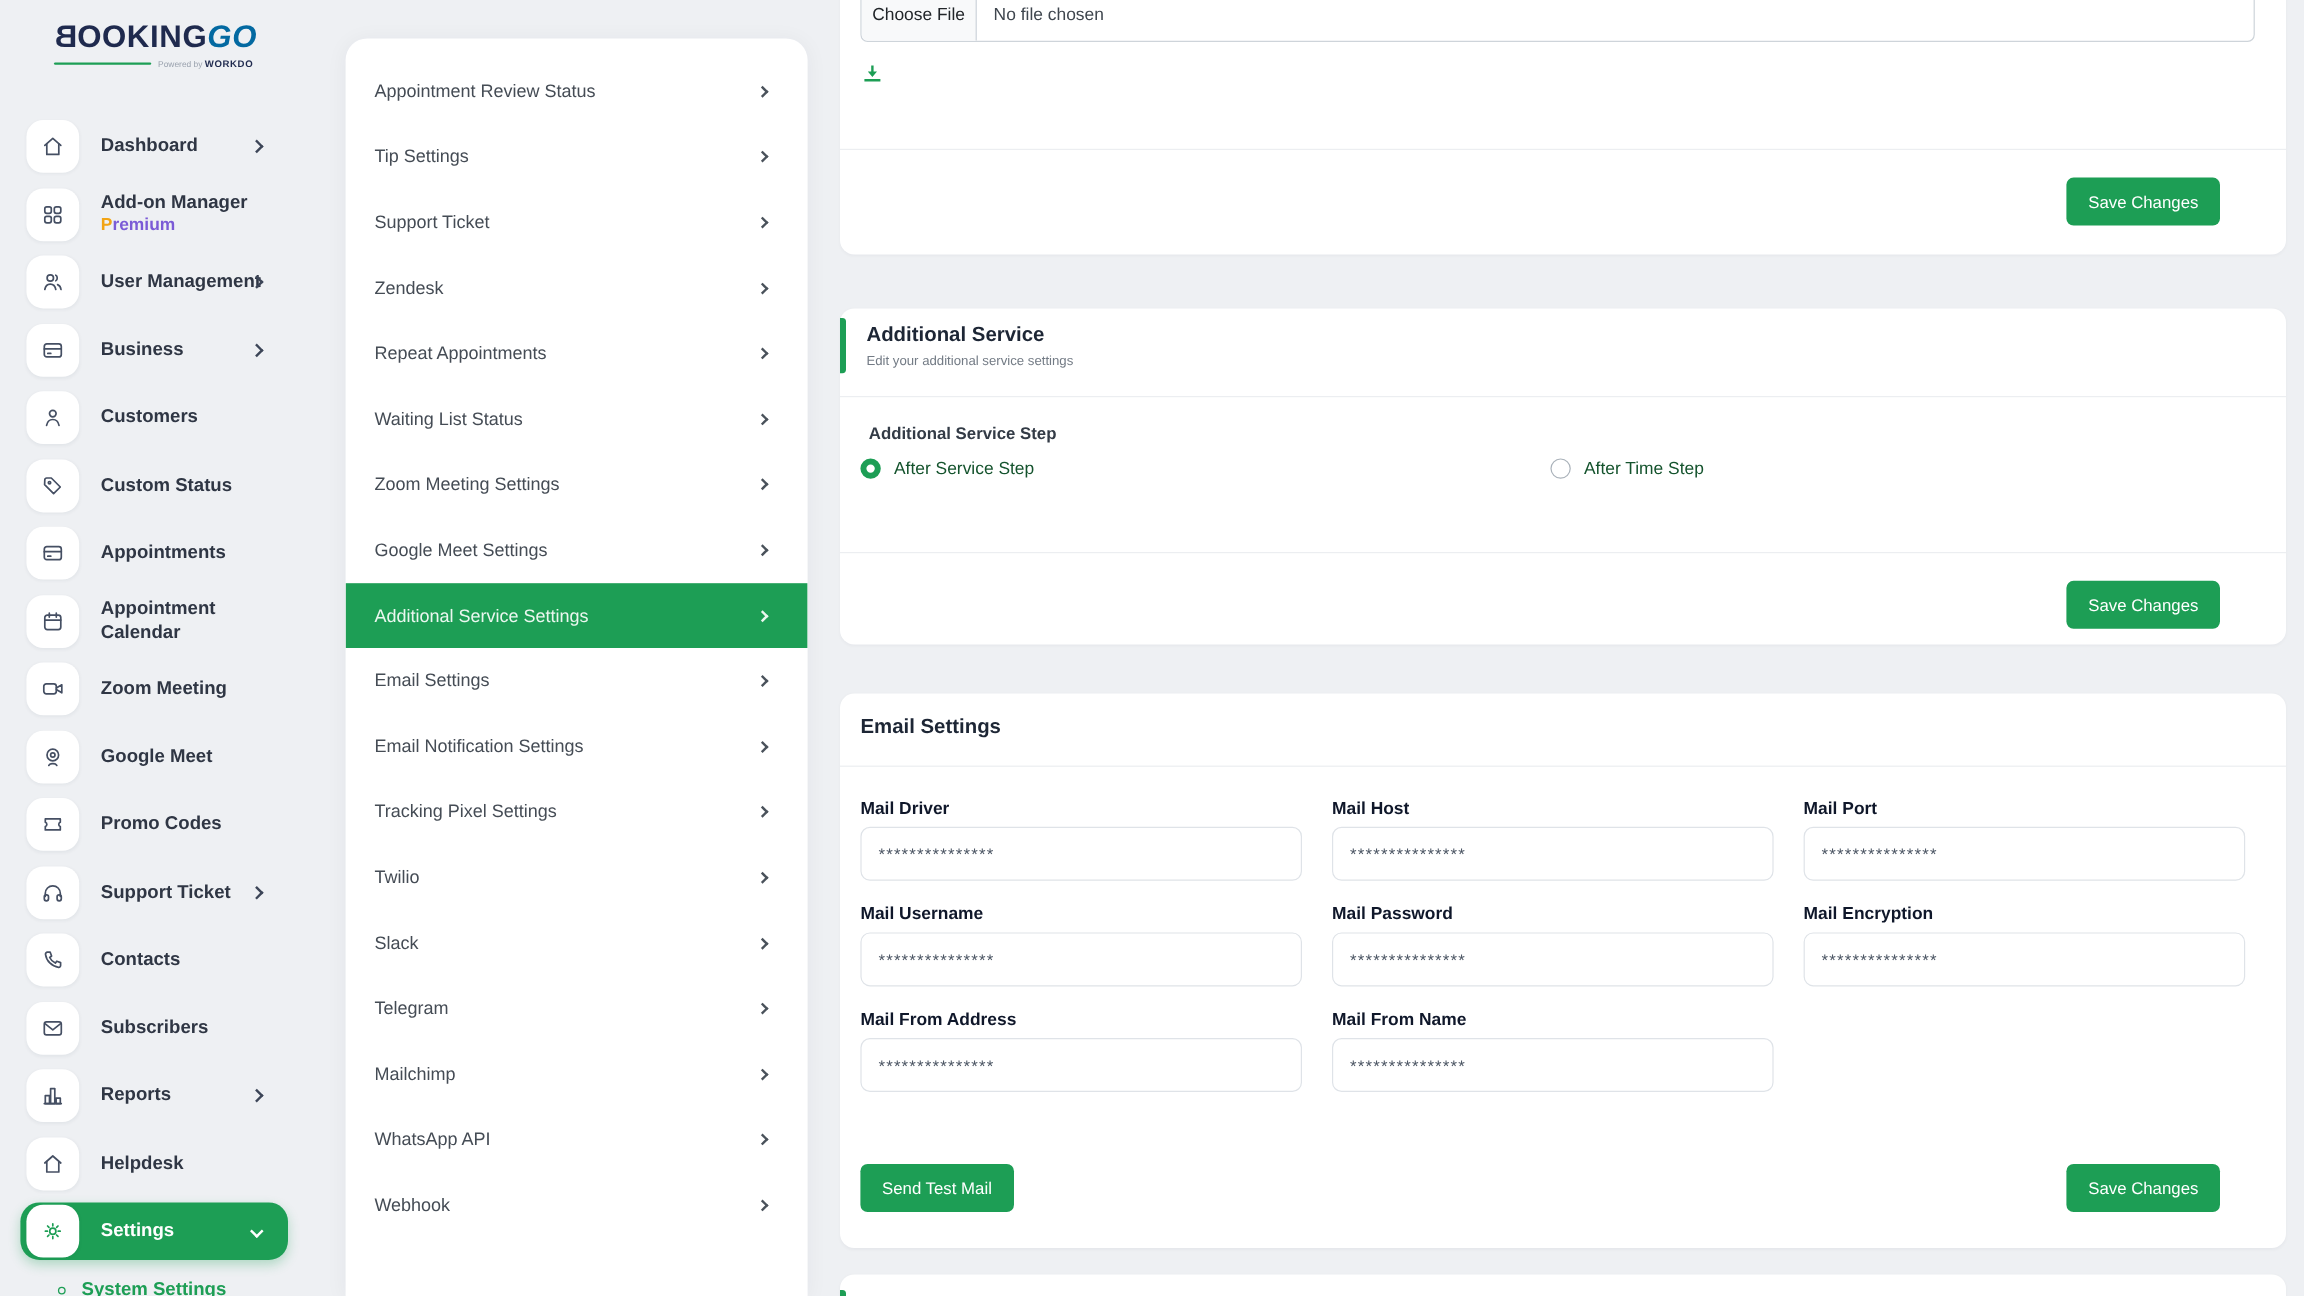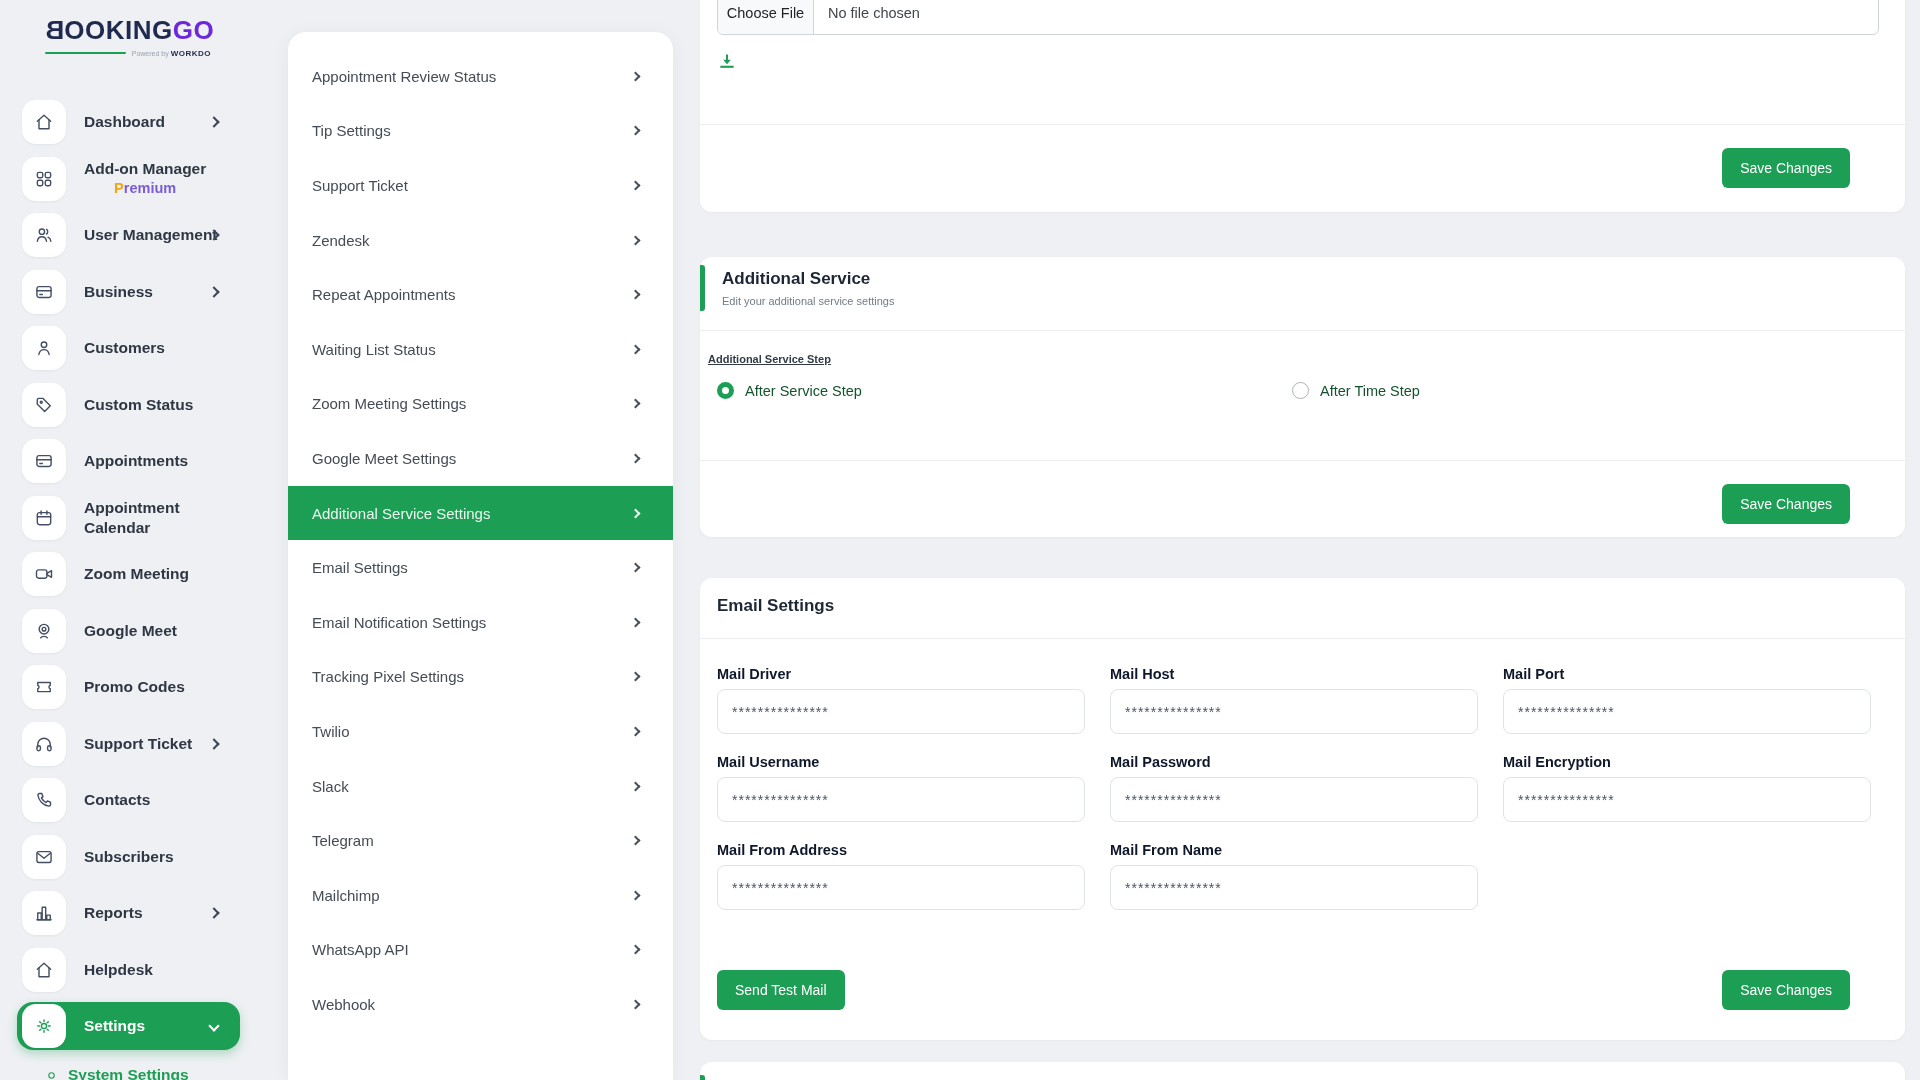--- a/index.html
+++ b/index.html
@@ -8,31 +8,31 @@
     font-family:"Liberation Sans", sans-serif;
     background:#eef0f3;
     position:relative;
     color:#333b46;
   }
   
   .sidebar { position:absolute; left:0; top:0; width:265px; height:1080px; }
   .logo-wrap { position:absolute; left:45px; top:16px; width:166px; }
   .logo-text { font-size:26px; font-weight:800; letter-spacing:.5px; color:#1f2a4e; line-height:1.1; white-space:nowrap; }
   .logo-b { display:inline-block; transform:scaleX(-1); }
-  .logo-accent { color:#6d28d9; }
+  .logo-accent { color:#0369a1;font-style:italic; }
   .logo-underline-row { display:flex; align-items:center; margin-top:4px; }
   .logo-line { flex:1; height:2.5px; background:#1d9e55; border-radius:2px; margin-right:6px; }
   .powered { font-size:7px; color:#9aa2ae; white-space:nowrap; }
   .powered b { color:#1f2a4e; font-size:8px; letter-spacing:.5px; }
   .nav { position:absolute; left:17px; top:94px; width:223px; }
   .nav-item { height:56.5px; display:flex; align-items:center; cursor:pointer; position:relative; }
   .icon-box { width:44px; height:44px; background:#ffffff; border-radius:14px; display:flex; align-items:center; justify-content:center; box-shadow:0 1px 3px rgba(20,30,50,.05); flex:none; }
   .icon-box svg { width:20px; height:20px; stroke:#454f63; fill:none; stroke-width:1.7; stroke-linecap:round; stroke-linejoin:round; }
   .nav-label { margin-left:18px; font-size:15.5px; font-weight:700; color:#2f3644; line-height:1.3; }
-  .nav-sub { font-size:14.5px; font-weight:700; text-align:center; }
+  .nav-sub { font-size:14.5px; font-weight:700; text-align:left; }
   .nav-sub .p1 { color:#f2a414; }
   .nav-sub .p2 { color:#7b5bd6; }
   .chev { width:8px; height:8px; border-right:2px solid #3c4557; border-top:2px solid #3c4557; transform:rotate(45deg); position:absolute; right:22px; }
   .chev.down { transform:rotate(135deg); border-color:#ffffff; }
   .nav-item.pill { background:#1d9e55; border-radius:16px; height:48px; margin-top:4px; box-shadow:0 4px 10px rgba(29,158,85,.3); }
   .nav-item.pill .icon-box { margin-left:5px; }
   .nav-item.pill .icon-box svg { stroke:#1d9e55; }
   .nav-item.pill .nav-label { color:#ffffff; }
   .sys-link { position:absolute; left:45px; top:1066px; display:flex; align-items:center; cursor:pointer; }
   .sys-link svg { width:13px; height:13px; stroke:#1d9e55; fill:none; stroke-width:2; }
@@ -61,21 +61,21 @@
   .card-upload .divider { top:204px; }
   .card-upload .btn { top:228px; right:55px; }
   
   .card-service { top:257px; height:280px; }
   .accent { position:absolute; left:0; width:4.5px; background:#1d9e55; border-radius:0 3px 3px 0; }
   .card-service .accent { top:8px; height:46px; }
   .card-title { position:absolute; left:22px; font-size:17px; font-weight:700; color:#1d2635; }
   .card-service .card-title { top:12px; }
   .card-subtitle { position:absolute; left:22px; top:38px; font-size:11px; color:#737b85; }
   .card-service .div1 { top:73px; }
-  .step-label { position:absolute; left:8px; top:96px; font-size:11px; font-weight:600; color:#333b46;text-decoration:underline; }
+  .step-label { position:absolute; left:24px; top:96px; font-size:14px; font-weight:600; color:#333b46; }
   .radio-row { position:absolute; left:17px; top:125px; right:40px; height:22px; }
   .radio-opt { position:absolute; display:flex; align-items:center; cursor:pointer; }
   .radio-opt .lbl { margin-left:11px; font-size:14.5px; font-weight:500; color:#14532d; }
   .radio { width:17px; height:17px; border-radius:50%; background:#ffffff; flex:none; }
   .radio.checked { border:5px solid #1d9e55; }
   .radio.unchecked { border:1.5px solid #aab2ba; }
   .opt-a { left:0; }
   .opt-b { left:575px; }
   .card-service .div2 { top:203px; }
   .card-service .btn { top:227px; right:55px; }

